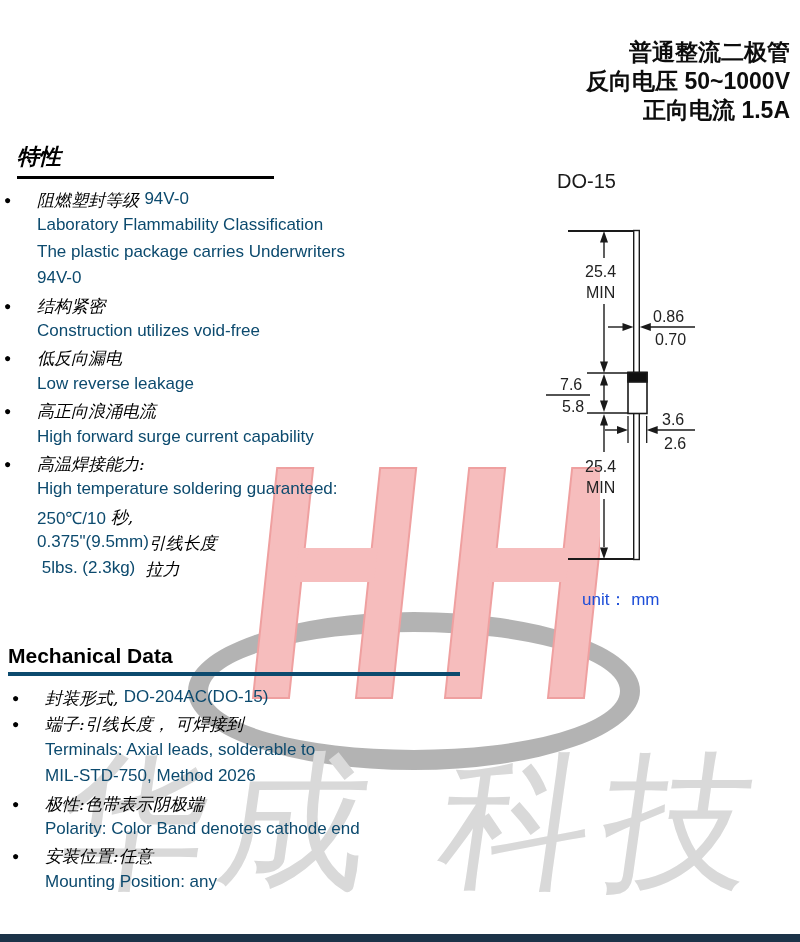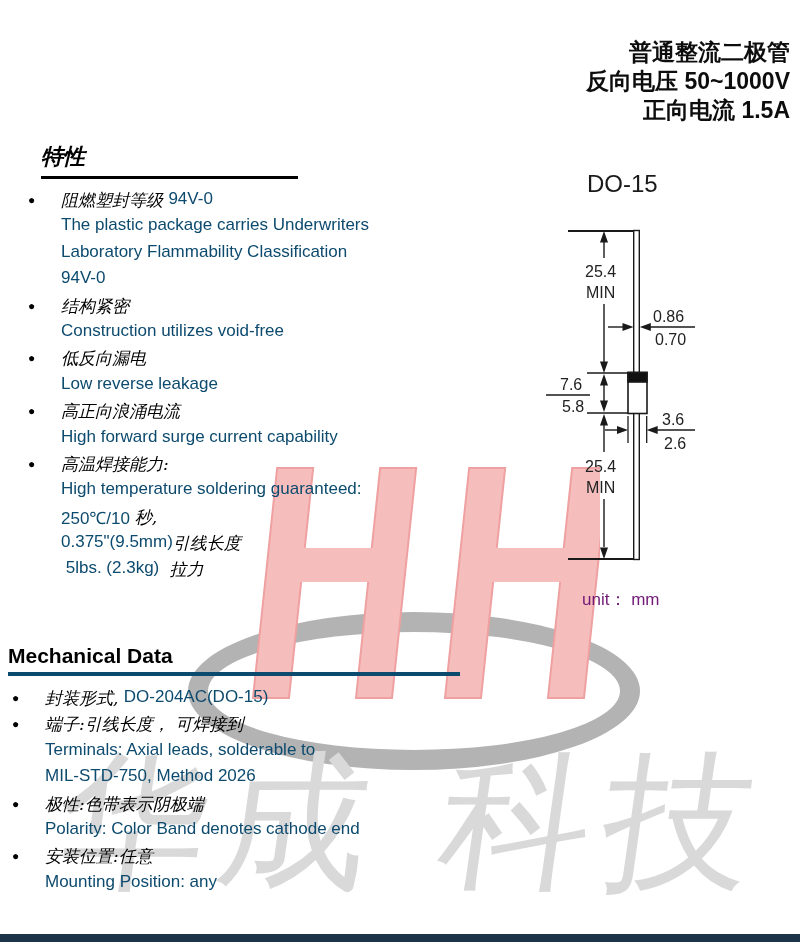--- a/index.html
+++ b/index.html
@@ -25,35 +25,35 @@
   .content { position:absolute; inset:0; z-index:5;padding-left:35px; }
   .hdr {
     position:absolute; top:38px; right:10px; text-align:right;
     font-size:23px; font-weight:bold; color:#0d0d0d; line-height:29px;
     font-family:"Liberation Sans", sans-serif;
   }
   .zh { font-family:"DejaVu Serif", serif; font-style:italic; color:#000000; }
   .en { color:#0c4a6e; }
   .row { display:flex; height:26.4px; font-size:17px; white-space:pre; }
   .b  { width:33px; font-size:12px; color:#000; padding-top:4px; flex:none; }
-  .features { position:absolute; left:28px; top:142px; width:450px; }
+  .features { position:absolute; left:4px; top:142px; width:450px; }
   .sec-title1 {
     margin-left:13px; width:257px; font-size:22px; font-weight:bold; color:#000;
     font-family:"DejaVu Serif", serif; font-style:italic;
     padding-bottom:4px; border-bottom:3px solid #000;
   }
   .features .list { margin-top:10px; }
   .mech { position:absolute; left:8px; top:644px; width:460px; }
   .sec-title2 {
     width:452px; font-size:21px; font-weight:bold; color:#000;
     padding-bottom:4px; border-bottom:4px solid #0c4a6e;
   }
   .mech .list { margin-top:11px; margin-left:4px; }
-  .do15-title { position:absolute; left:587px; top:170px; font-size:24px; color:#1a1a1a; }
-  .unit-label { position:absolute; left:582px; top:588px; font-size:17px; color:#701a75; }
+  .do15-title { position:absolute; left:557px; top:170px; font-size:20px; color:#1a1a1a; }
+  .unit-label { position:absolute; left:582px; top:588px; font-size:17px; color:#1d4ed8; }
   .diagram { position:absolute; left:545px; top:160px; }
   .diagram text { font-family:"Liberation Sans", sans-serif; font-size:16px; fill:#222; }
   .footer-bar {
     position:absolute; left:0; bottom:0; width:800px; height:8px;
     background:#1c3349; z-index:6;
   }
 </style>
 </head>
 <body>
 
@@ -81,22 +81,22 @@
     <div class="hdr">
       <div>普通整流二极管</div>
       <div>反向电压  50~1000V</div>
       <div>正向电流 1.5A</div>
     </div>
 
     <div class="features">
       <div class="sec-title1">特性</div>
       <div class="list">
         <div class="row"><span class="b">●</span><span class="zh">阻燃塑封等级 </span><span class="en">94V-0</span></div>
+        <div class="row"><span class="b"></span><span class="en">Laboratory Flammability Classification</span></div>
         <div class="row"><span class="b"></span><span class="en">The plastic package carries Underwriters</span></div>
-        <div class="row"><span class="b"></span><span class="en">Laboratory Flammability Classification</span></div>
         <div class="row"><span class="b"></span><span class="en">94V-0</span></div>
         <div class="row"><span class="b">●</span><span class="zh">结构紧密</span></div>
         <div class="row"><span class="b"></span><span class="en">Construction utilizes void-free</span></div>
         <div class="row"><span class="b">●</span><span class="zh">低反向漏电</span></div>
         <div class="row"><span class="b"></span><span class="en">Low reverse leakage</span></div>
         <div class="row"><span class="b">●</span><span class="zh">高正向浪涌电流</span></div>
         <div class="row"><span class="b"></span><span class="en">High forward surge current capability</span></div>
         <div class="row"><span class="b">●</span><span class="zh">高温焊接能力:</span></div>
         <div class="row"><span class="b"></span><span class="en">High temperature soldering guaranteed:</span></div>
         <div class="row"><span class="b"></span><span class="en">250℃/10 </span><span class="zh">秒,</span></div>

